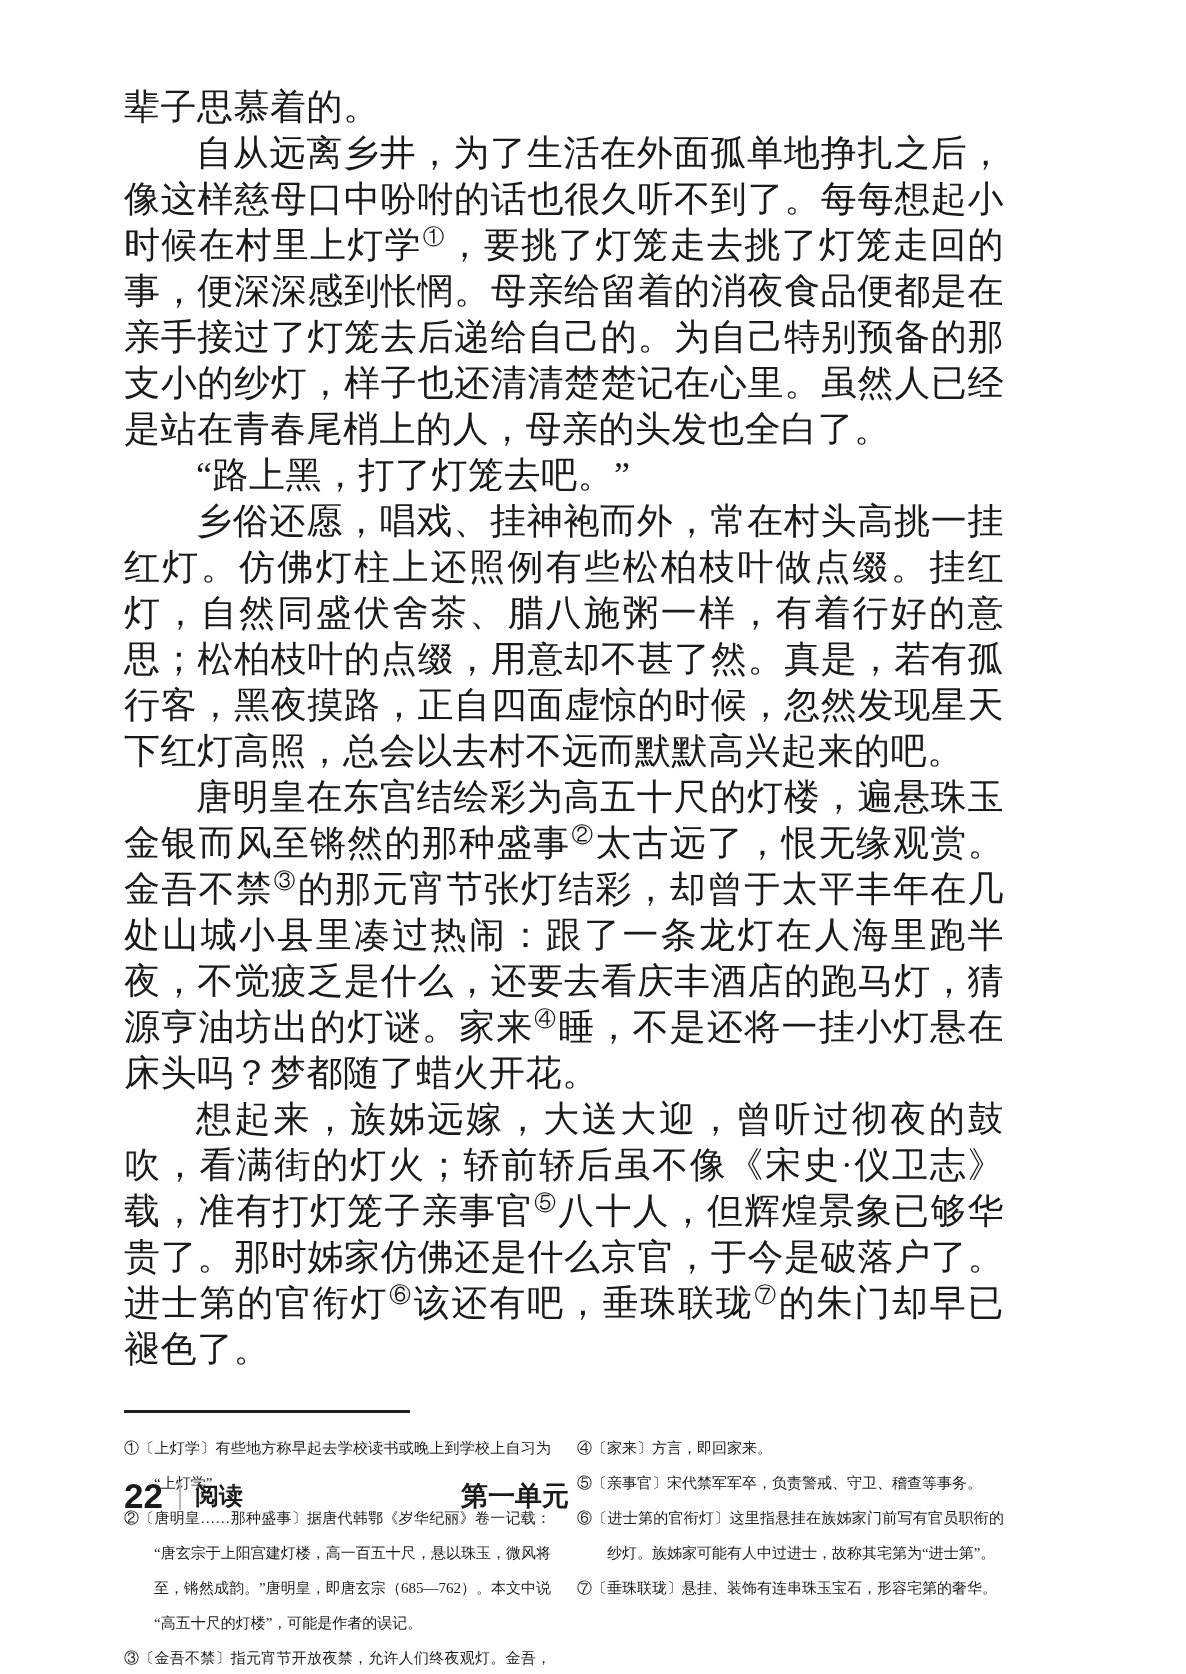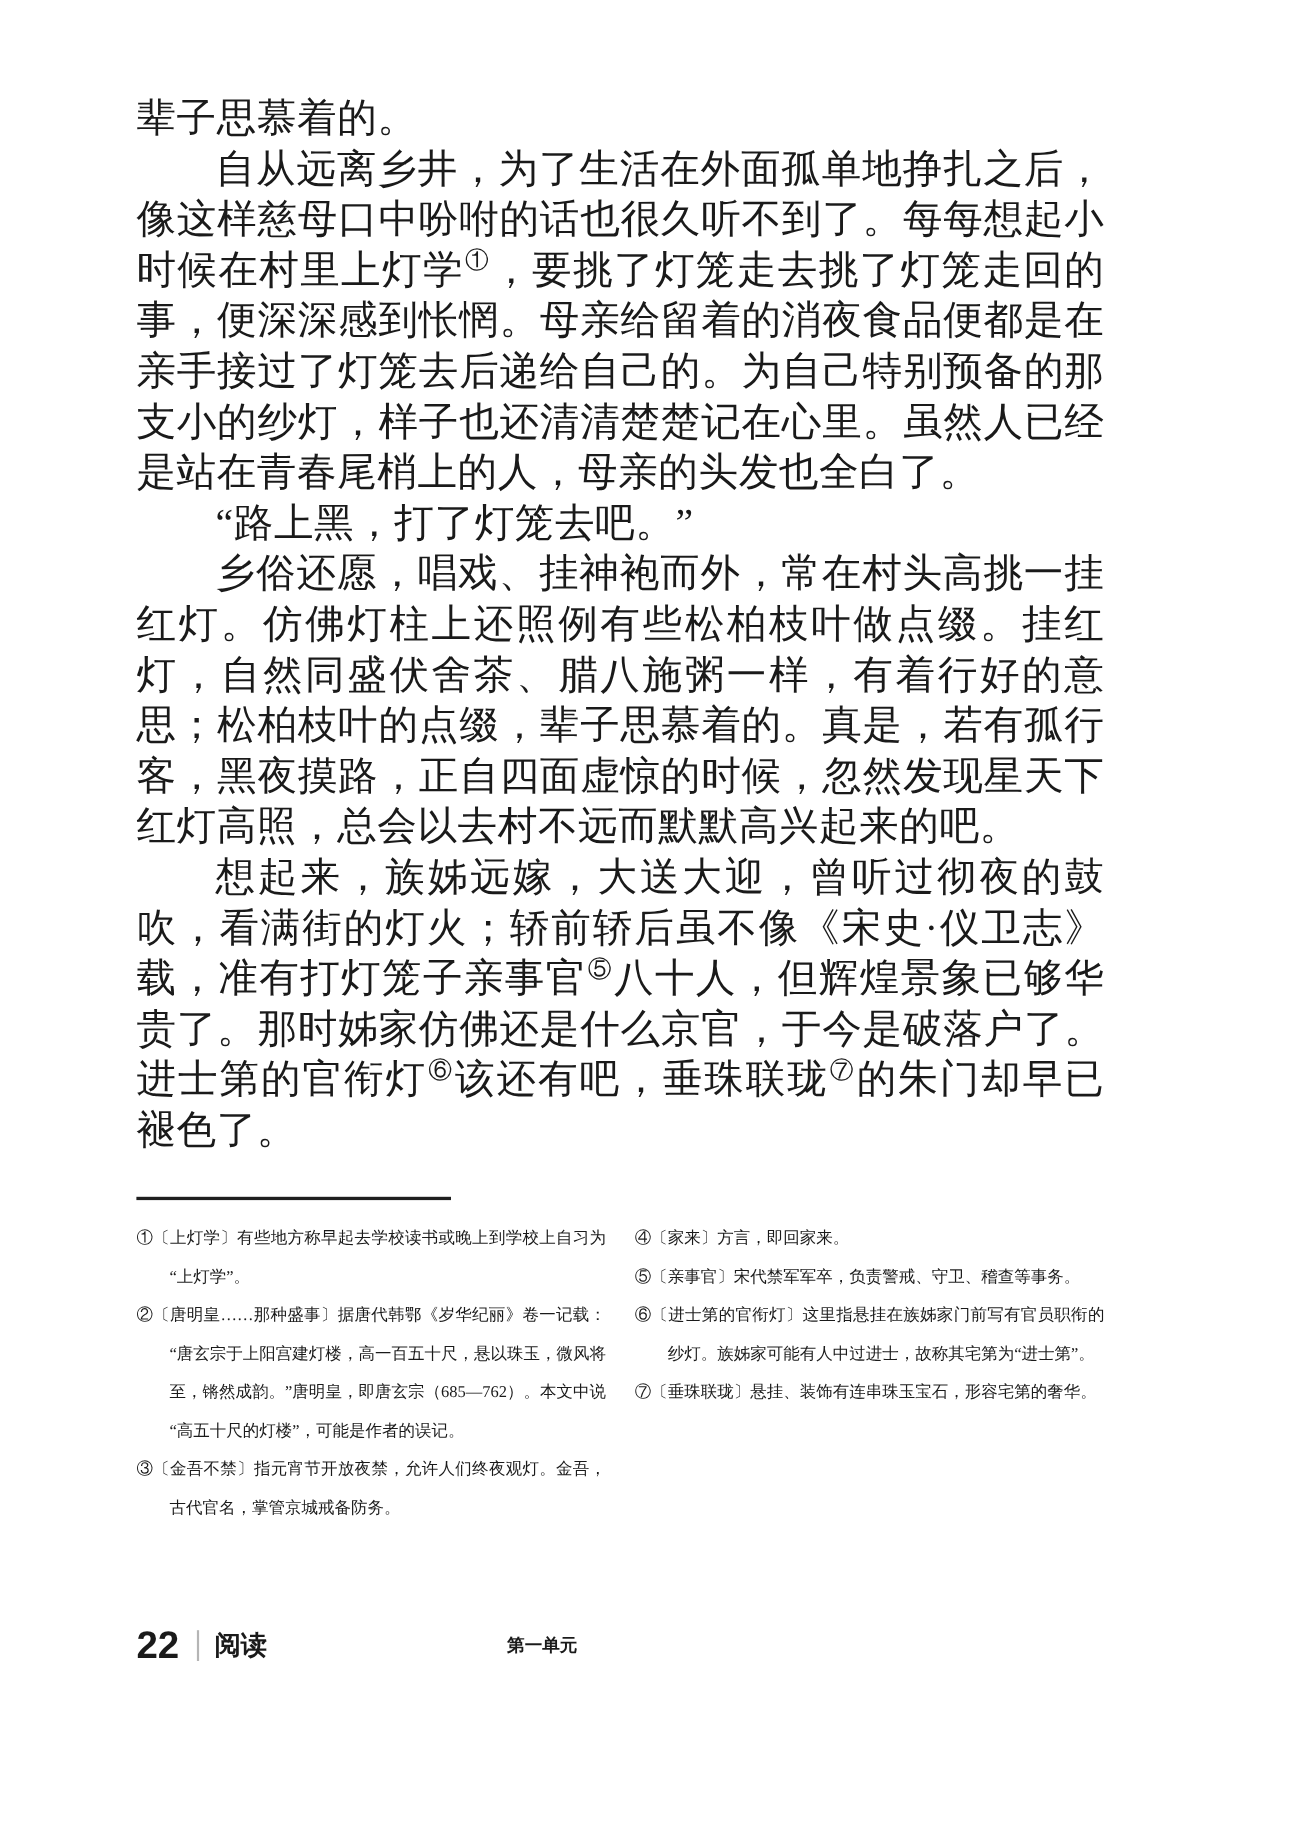--- a/index.html
+++ b/index.html
@@ -84,37 +84,38 @@
     width: 2px;
     height: 28px;
     background: #b5b5b5;
     margin: 0 14px 0 16px;
   }
   .footer .section {
     font-size: 24px;
     font-weight: bold;
   }
   .footer .unit {
-    font-size: 16px;
+    font-size: 27px;
     font-weight: bold;
     margin-left: 218px;
   }
 </style>
 </head>
 <body>
 
 <div class="page">
 
   <div class="content">
 
     <div class="main-text">
         <p class="para">辈子思慕着的。</p>
         <p class="para indent">自从远离乡井，为了生活在外面孤单地挣扎之后，像这样慈母口中吩咐的话也很久听不到了。每每想起小时候在村里上灯学<sup class="fnref">①</sup>，要挑了灯笼走去挑了灯笼走回的事，便深深感到怅惘。母亲给留着的消夜食品便都是在亲手接过了灯笼去后递给自己的。为自己特别预备的那支小的纱灯，样子也还清清楚楚记在心里。虽然人已经是站在青春尾梢上的人，母亲的头发也全白了。</p>
         <p class="para indent">“路上黑，打了灯笼去吧。”</p>
-        <p class="para indent">乡俗还愿，唱戏、挂神袍而外，常在村头高挑一挂红灯。仿佛灯柱上还照例有些松柏枝叶做点缀。挂红灯，自然同盛伏舍茶、腊八施粥一样，有着行好的意思；松柏枝叶的点缀，辈子思慕着的。真是，若有孤行客，黑夜摸路，正自四面虚惊的时候，忽然发现星天下红灯高照，总会以去村不远而默默高兴起来的吧。</p>
+        <p class="para indent">乡俗还愿，唱戏、挂神袍而外，常在村头高挑一挂红灯。仿佛灯柱上还照例有些松柏枝叶做点缀。挂红灯，自然同盛伏舍茶、腊八施粥一样，有着行好的意思；松柏枝叶的点缀，用意却不甚了然。真是，若有孤行客，黑夜摸路，正自四面虚惊的时候，忽然发现星天下红灯高照，总会以去村不远而默默高兴起来的吧。</p>
+        <p class="para indent">唐明皇在东宫结绘彩为高五十尺的灯楼，遍悬珠玉金银而风至锵然的那种盛事<sup class="fnref">②</sup>太古远了，恨无缘观赏。金吾不禁<sup class="fnref">③</sup>的那元宵节张灯结彩，却曾于太平丰年在几处山城小县里凑过热闹：跟了一条龙灯在人海里跑半夜，不觉疲乏是什么，还要去看庆丰酒店的跑马灯，猜源亨油坊出的灯谜。家来<sup class="fnref">④</sup>睡，不是还将一挂小灯悬在床头吗？梦都随了蜡火开花。</p>
         <p class="para indent">想起来，族姊远嫁，大送大迎，曾听过彻夜的鼓吹，看满街的灯火；轿前轿后虽不像《宋史·仪卫志》载，准有打灯笼子亲事官<sup class="fnref">⑤</sup>八十人，但辉煌景象已够华贵了。那时姊家仿佛还是什么京官，于今是破落户了。进士第的官衔灯<sup class="fnref">⑥</sup>该还有吧，垂珠联珑<sup class="fnref">⑦</sup>的朱门却早已褪色了。</p>
       </div>
 
     <div class="fn-separator"></div>
 
     <div class="footnotes">
       <div class="fn-col">
           <p class="footnote"><span class="fn-num">①</span>〔上灯学〕有些地方称早起去学校读书或晚上到学校上自习为“上灯学”。</p>
           <p class="footnote"><span class="fn-num">②</span>〔唐明皇……那种盛事〕据唐代韩鄂《岁华纪丽》卷一记载：“唐玄宗于上阳宫建灯楼，高一百五十尺，悬以珠玉，微风将至，锵然成韵。”唐明皇，即唐玄宗（685—762）。本文中说“高五十尺的灯楼”，可能是作者的误记。</p>
           <p class="footnote"><span class="fn-num">③</span>〔金吾不禁〕指元宵节开放夜禁，允许人们终夜观灯。金吾，古代官名，掌管京城戒备防务。</p>

